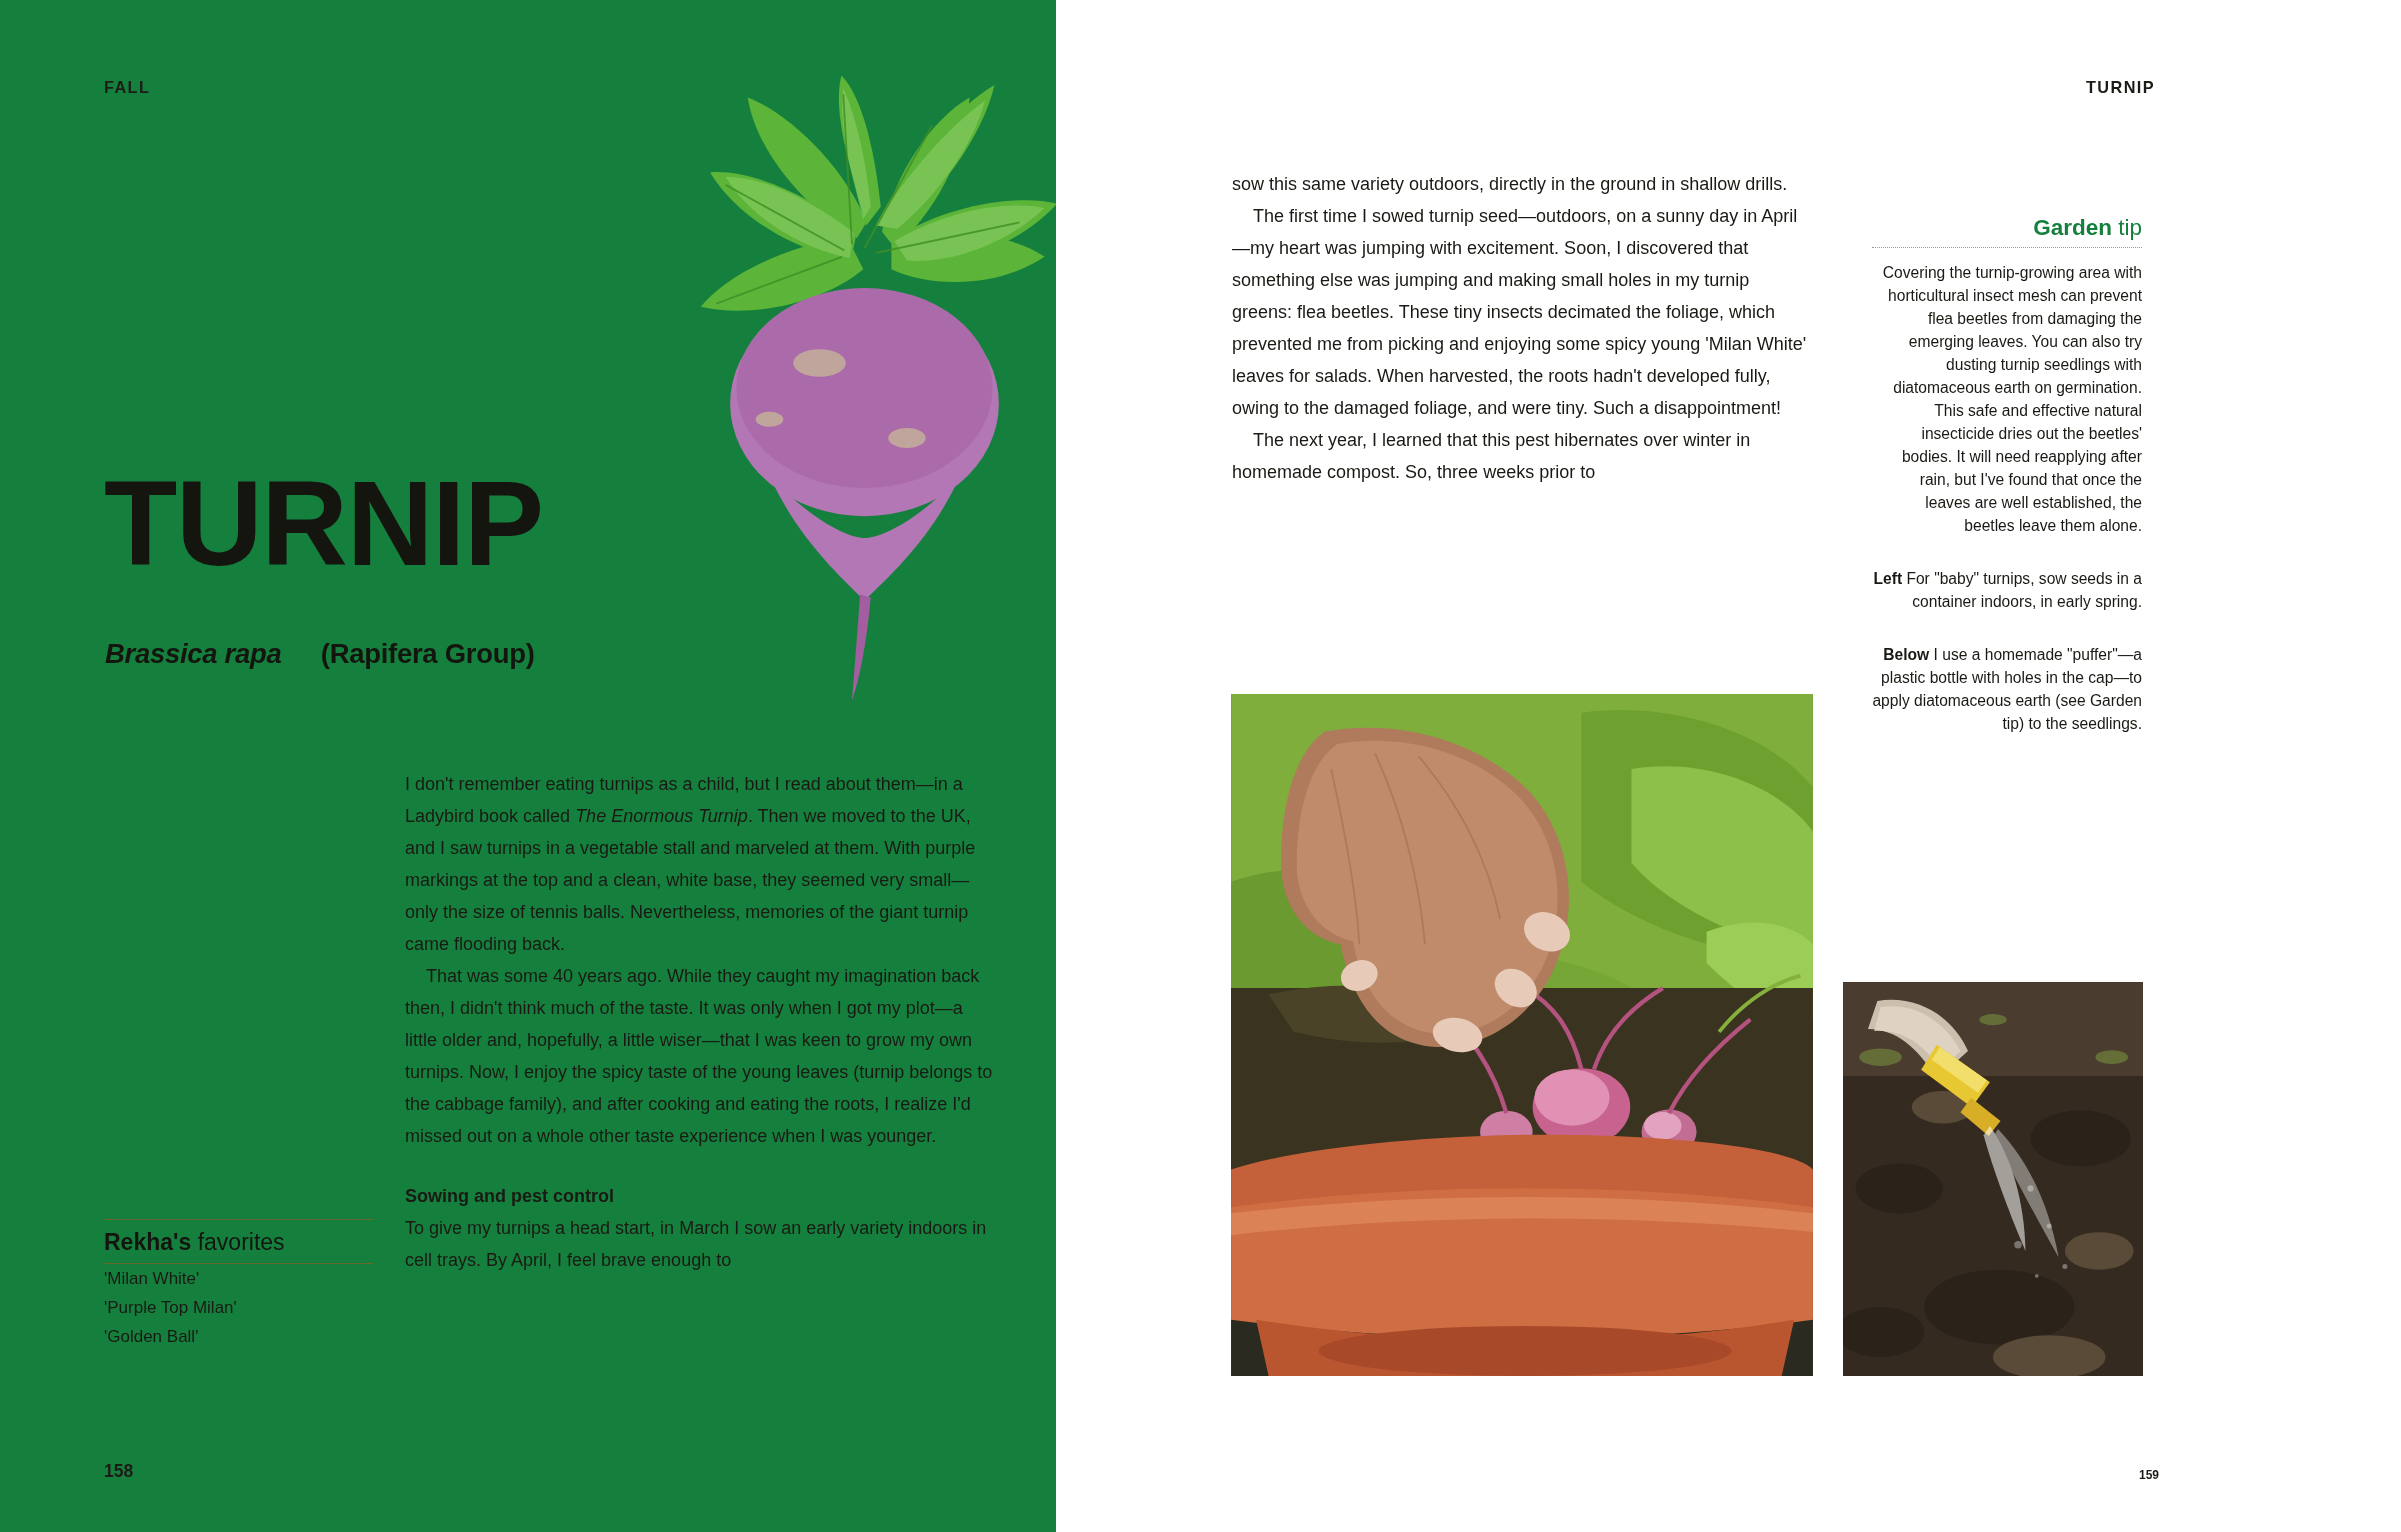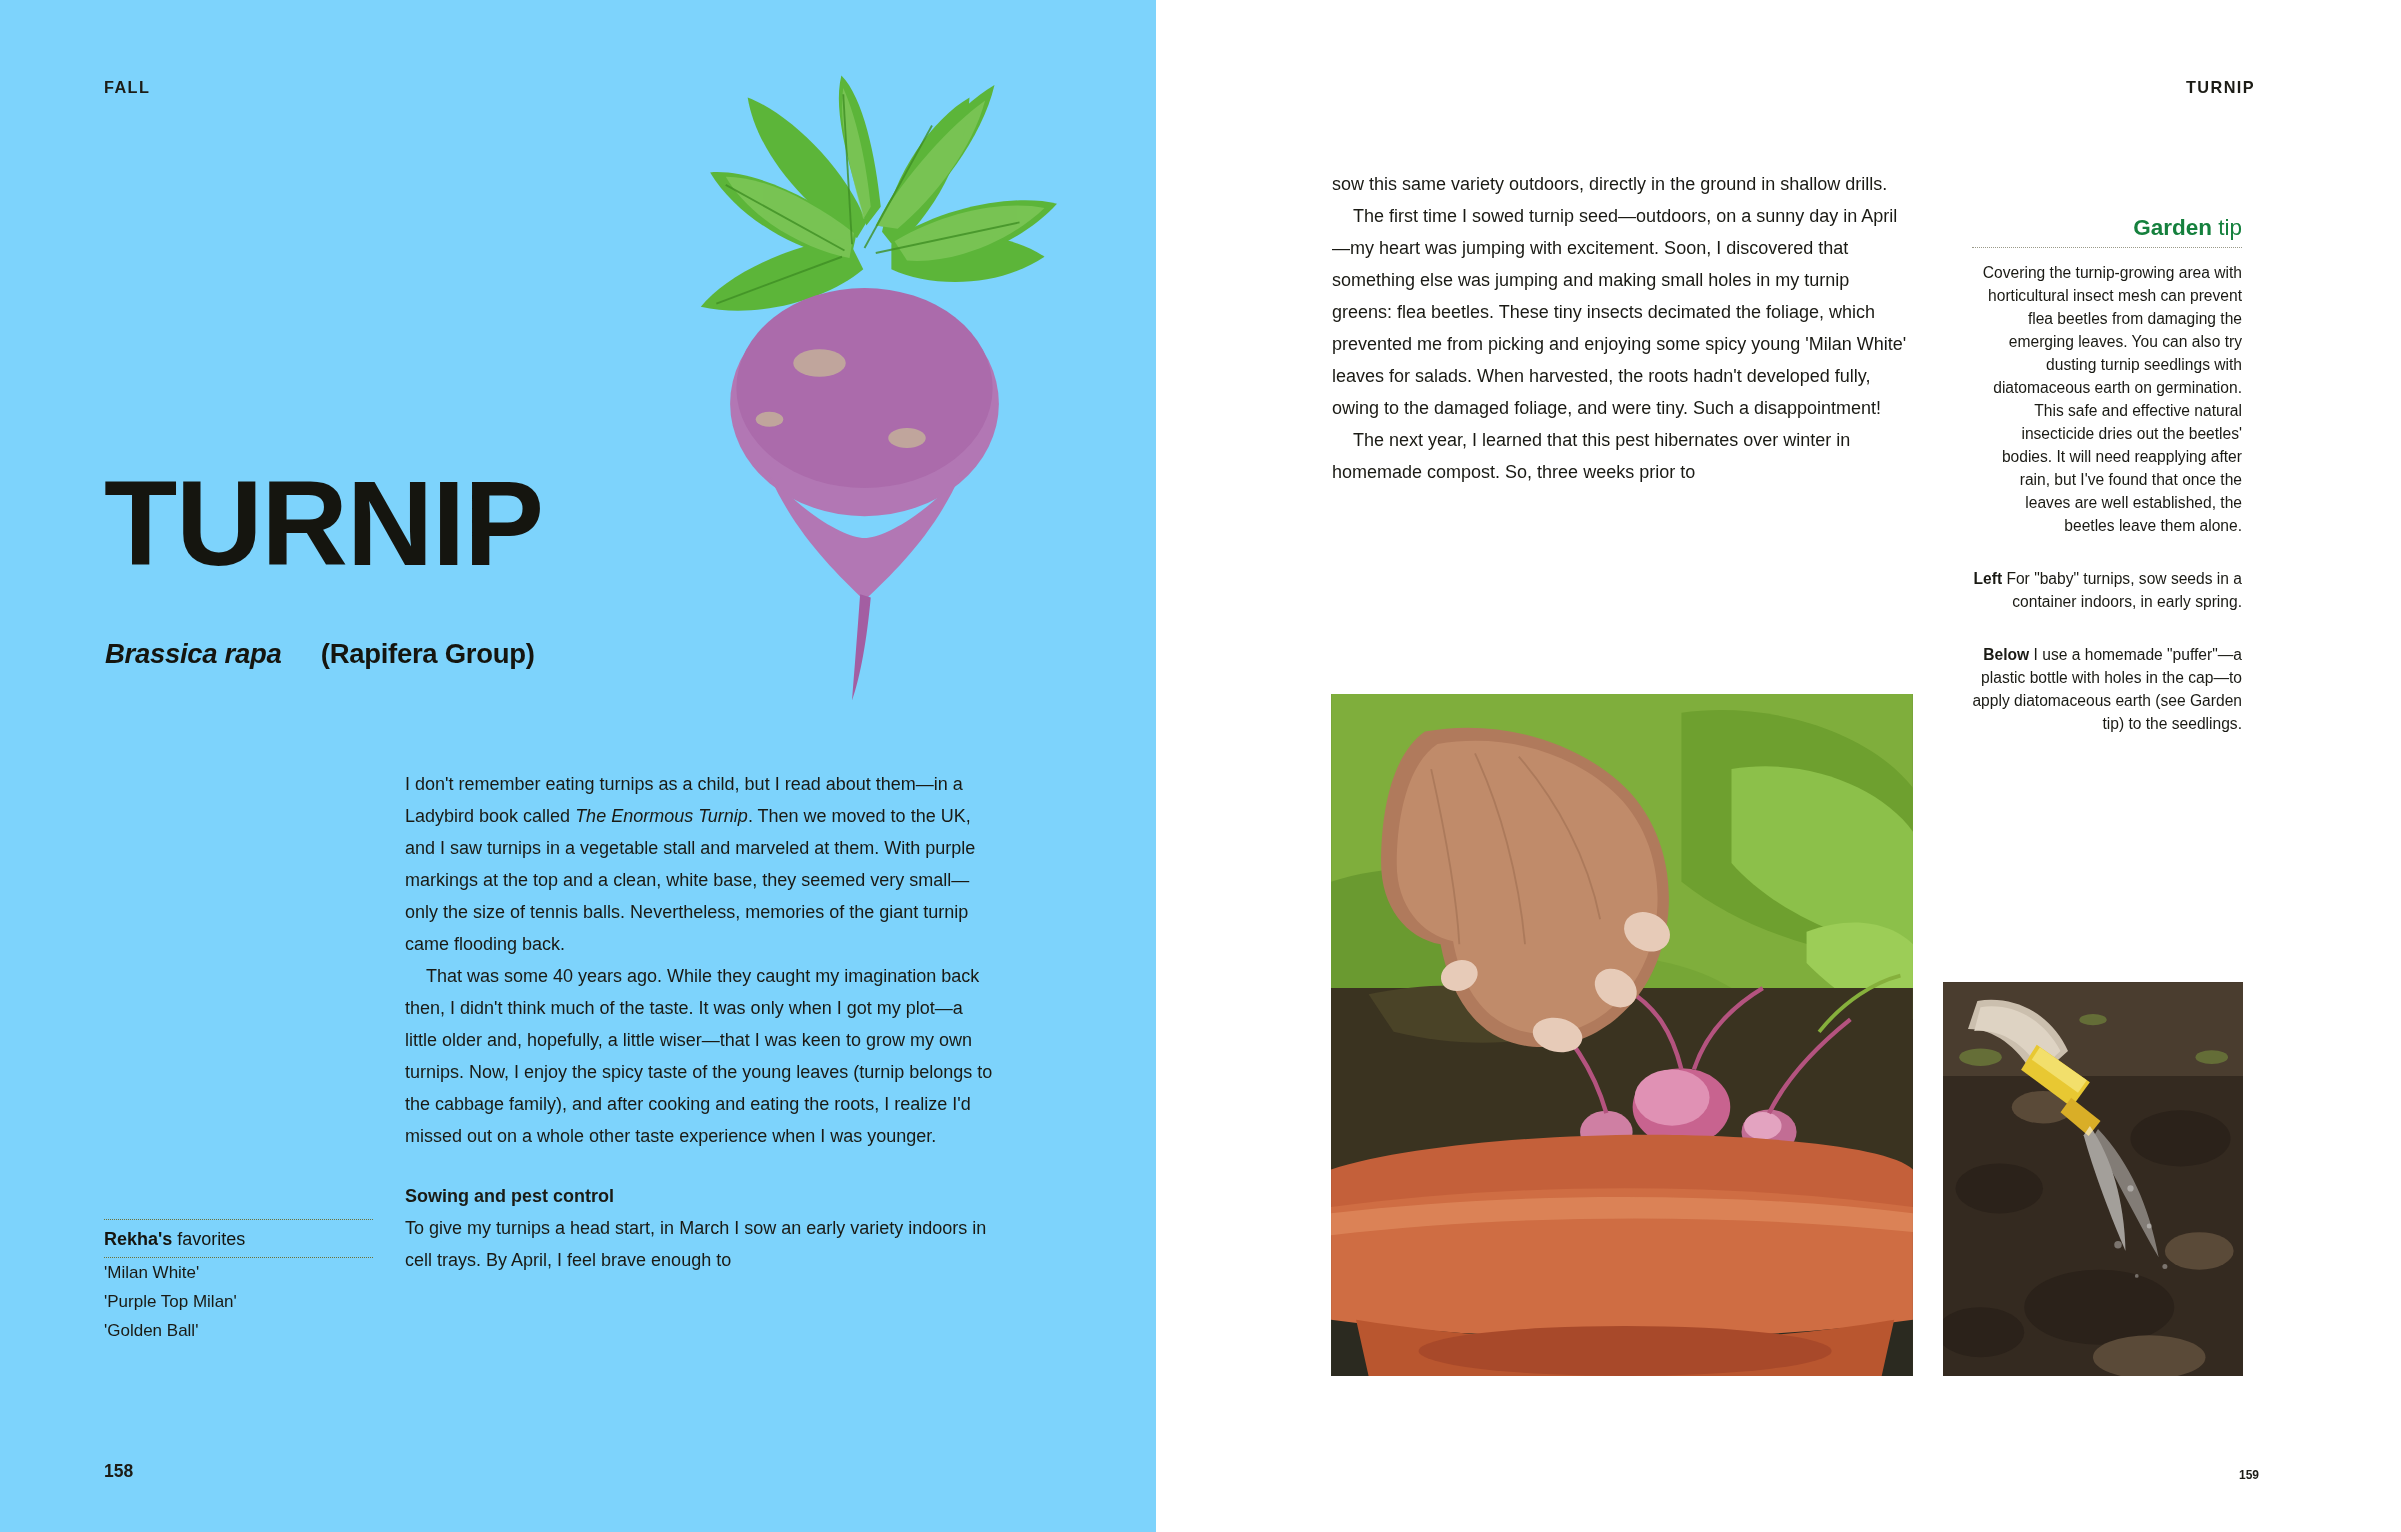--- a/index.html
+++ b/index.html
@@ -15,23 +15,23 @@
     position: relative;
     width: 2401px;
     height: 1533px;
     display: flex;
     overflow: hidden;
   }
 
   
   .page-left {
     position: relative;
-    width: 1156px;
+    width: 1056px;
     height: 1533px;
-    background: #7dd3fc;
+    background: #15803d;
     box-sizing: border-box;
   }
   .page-right {
     position: relative;
     width: 1199px;
     height: 1533px;
     background: #ffffff;
     box-sizing: border-box;
   }
 
@@ -126,21 +126,21 @@
     left: 104px;
     top: 1219px;
     width: 269px;
   }
   .dotted-rule {
     border-top: 1.9px dotted #6f7136;
     height: 0;
     width: 100%;
   }
   .favorites-title {
-    font-size: 18px;
+    font-size: 23px;
     margin: 8.8px 0 7.5px 0;
     color: #15150f;
   }
   .favorites-title b { font-weight: bold; }
   .favorites-list {
     font-size: 17px;
     line-height: 29px;
     color: #1a1a14;
   }
 

